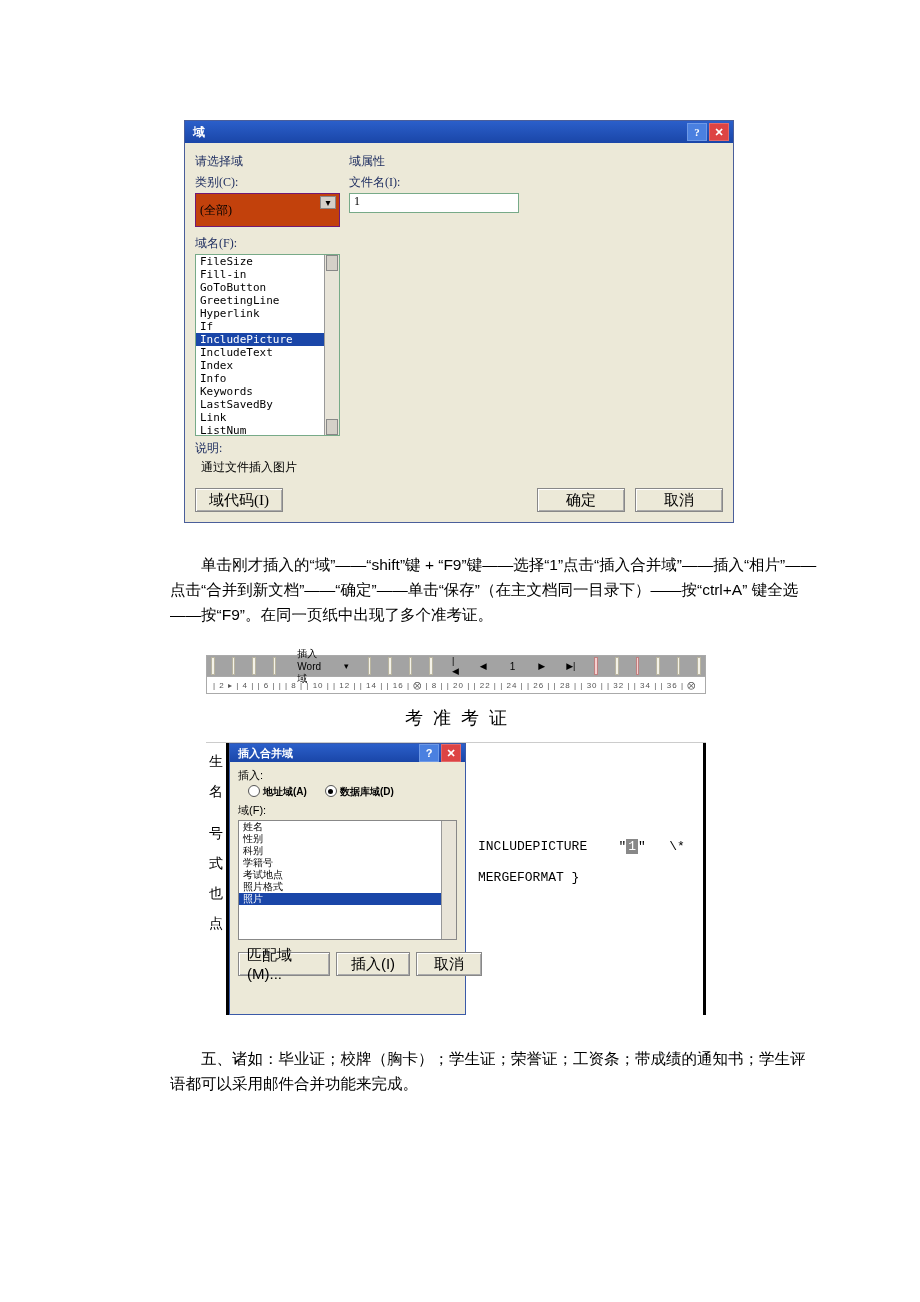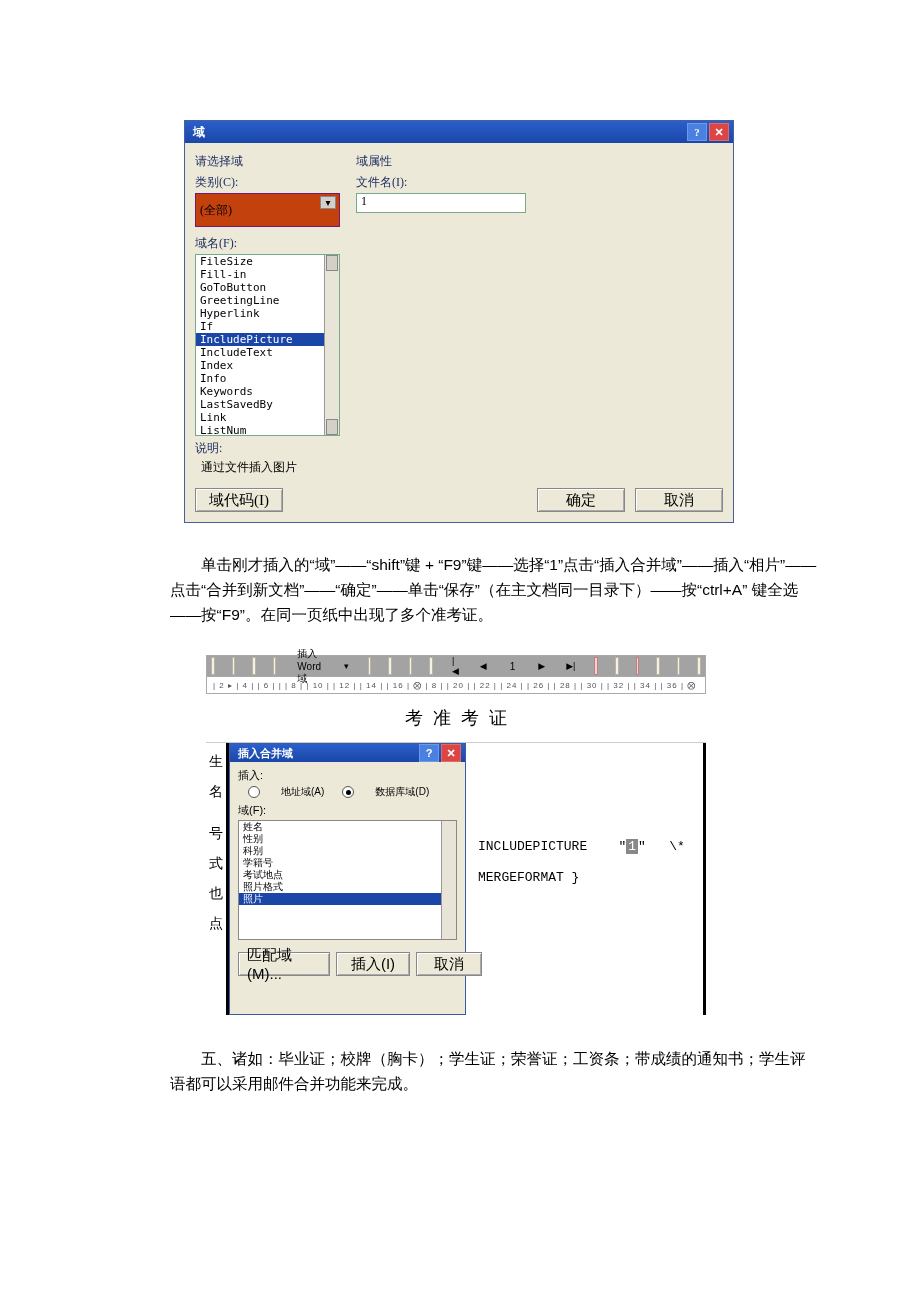--- a/index.html
+++ b/index.html
@@ -36,21 +36,21 @@
   .tbtn {
     width: 18px; height: 16px;
     background:#d44; color:#fff;
     display:inline-flex; align-items:center; justify-content:center;
     font-size:11px; margin-left:2px; border:1px solid #fff3;
   }
   .tbtn.help { background:#4a80e0; }
   .dlg-body {
     display:flex;
     padding: 8px 10px 6px 10px;
-    gap: 16px;
+    gap: 9px;
   }
   .col { display:flex; flex-direction:column; }
   .col1 { width: 145px; }
   .col2 { width: 170px; }
   .col3 { flex:1; }
   .lbl { margin: 2px 0; color:#1a2a5e; }
   .dropdown {
     height:20px; border:1px solid #701a75; background:#c2410c;
     display:flex; align-items:center; padding:6px 4px;
     font-size:12px; position:relative;
@@ -134,21 +134,21 @@
     align-items:center; font-size:14px; padding-top:10px; gap:12px;
     font-family:"KaiTi","SimSun";
   }
   .dlg2 {
     width:235px; background:#ece9d8; border:1px solid #3a5aa8;
     font-size:11px;
   }
   .dlg2 .titlebar { height:18px; font-size:11px;}
   .dlg2-body { padding:6px 8px 6px 8px; }
   .radio-row { display:flex; gap:18px; margin:2px 0 4px 10px; font-size:10px;}
-  .radio { display:flex; align-items:center; gap:21px;}
+  .radio { display:flex; gap:3px;font-weight:bold;}
   .radio .dot { width:10px; height:10px; border:1px solid #555; border-radius:50%; background:#fff; display:inline-flex; align-items:center; justify-content:center;}
   .radio .dot.on::after{ content:""; width:5px; height:5px; background:#000; border-radius:50%;}
   .list2 {
     border:1px solid #888; background:#fff; height:118px; margin-top:2px;
     font-family:"SimSun"; font-size:10px; overflow:hidden; position:relative;
   }
   .list2 .scroll { position:absolute; right:0;top:0;bottom:0;width:14px;background:#e8e4d8;border-left:1px solid #999;}
   .l2-item{ padding:0 4px; line-height:12px;}
   .l2-sel{ background:#1a46a8; color:#fff;}
   .dlg2-footer{ display:flex; gap:6px; padding:6px 8px 8px 8px; justify-content:flex-start;}

